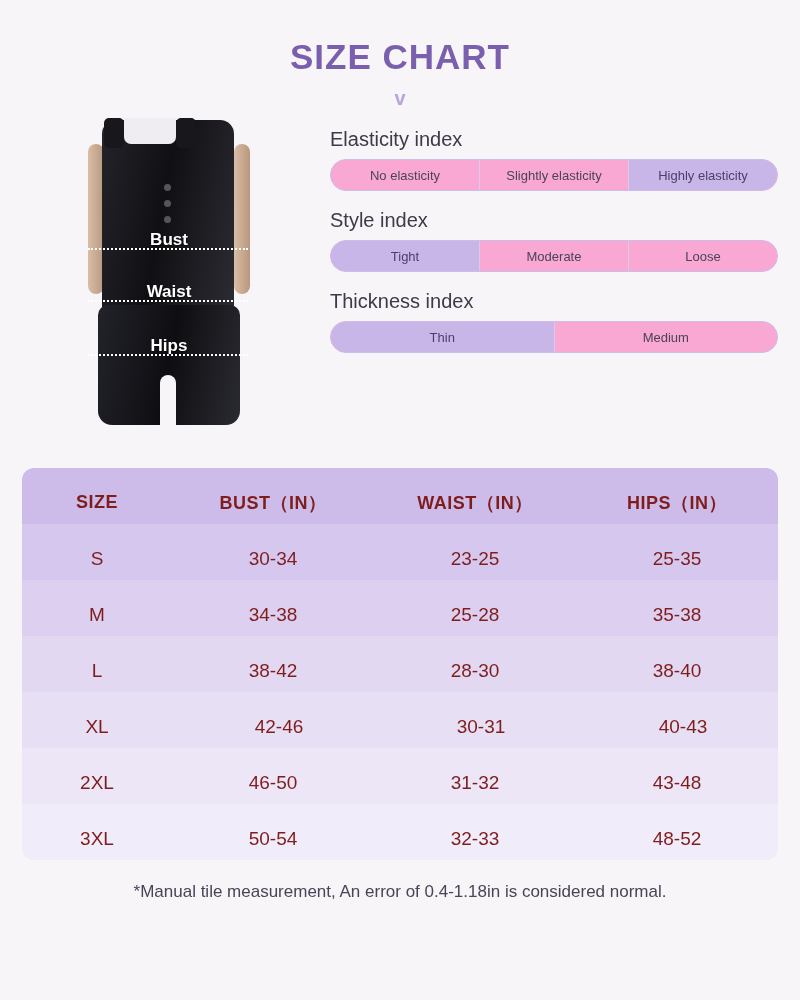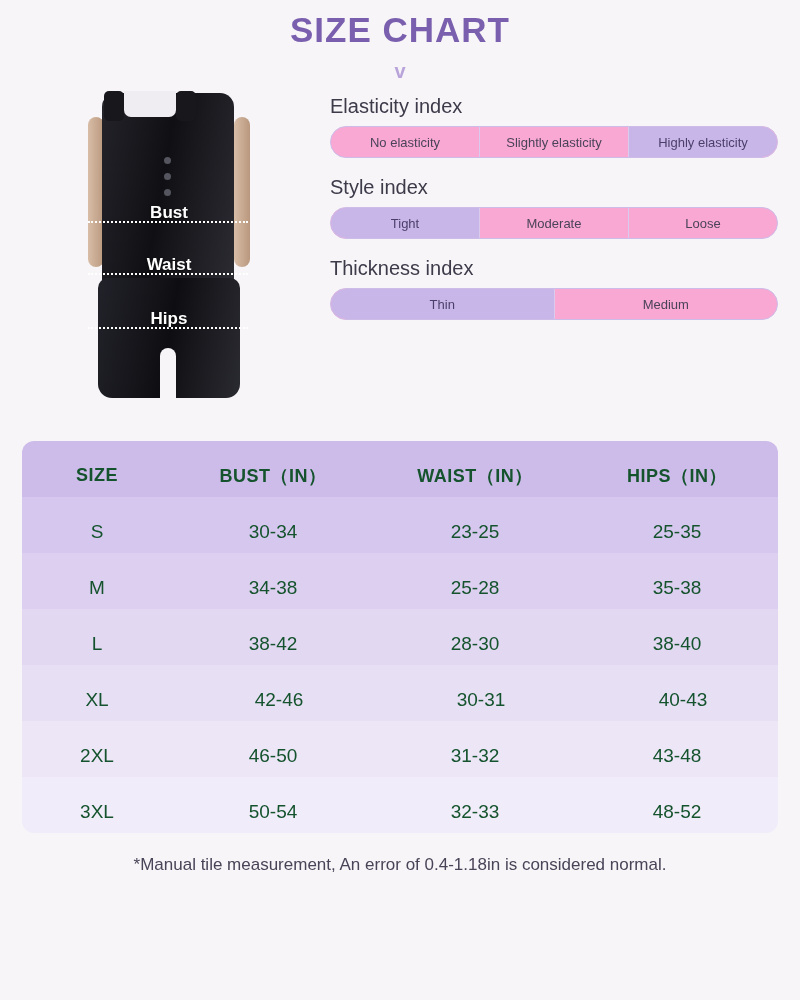--- a/index.html
+++ b/index.html
@@ -16,21 +16,21 @@
     position: relative;
   }
 
   
   .title {
     text-align: center;
     font-size: 35px;
     font-weight: bold;
     letter-spacing: 1px;
     color: #7a5fae;
-    padding-top: 12px;
+    padding-top: 39px;
     line-height: 1;
   }
   .chevron {
     text-align: center;
     color: #b9a3db;
     font-size: 20px;
     margin-top: 14px;
     height: 20px;
     line-height: 20px;
     font-weight: bold;
@@ -49,20 +49,21 @@
     position: relative;
     flex: none;
   }
   .indexes {
     flex: 1;
     padding-left: 8px;
     padding-top: 10px;
   }
   .index-block {
     margin-bottom: 18px;
+    margin-top: 6px;
   }
   .index-label {
     font-size: 20px;
     color: #3d3a4a;
     margin-bottom: 8px;
     font-weight: normal;
   }
   .seg {
     display: flex;
     border: 1px solid #cdbce8;
@@ -189,21 +190,21 @@
   }
   .trow {
     display: flex;
     align-items: center;
     height: 56px;
   }
   .trow .c {
     flex: 1;
     text-align: center;
     font-size: 19px;
-    color: #14532d;
+    color: #7f1d1d;
     margin-top: 13px;
   }
   .trow .c.size-col { flex: 0 0 150px; }
   .thead {
     background: #cdbce9;
     font-weight: bold;
   }
   .thead .c { font-size: 18px; font-weight: bold; letter-spacing: .5px; }
   .r0 { background: #d6c7ee; }
   .r1 { background: #dccfef; }

